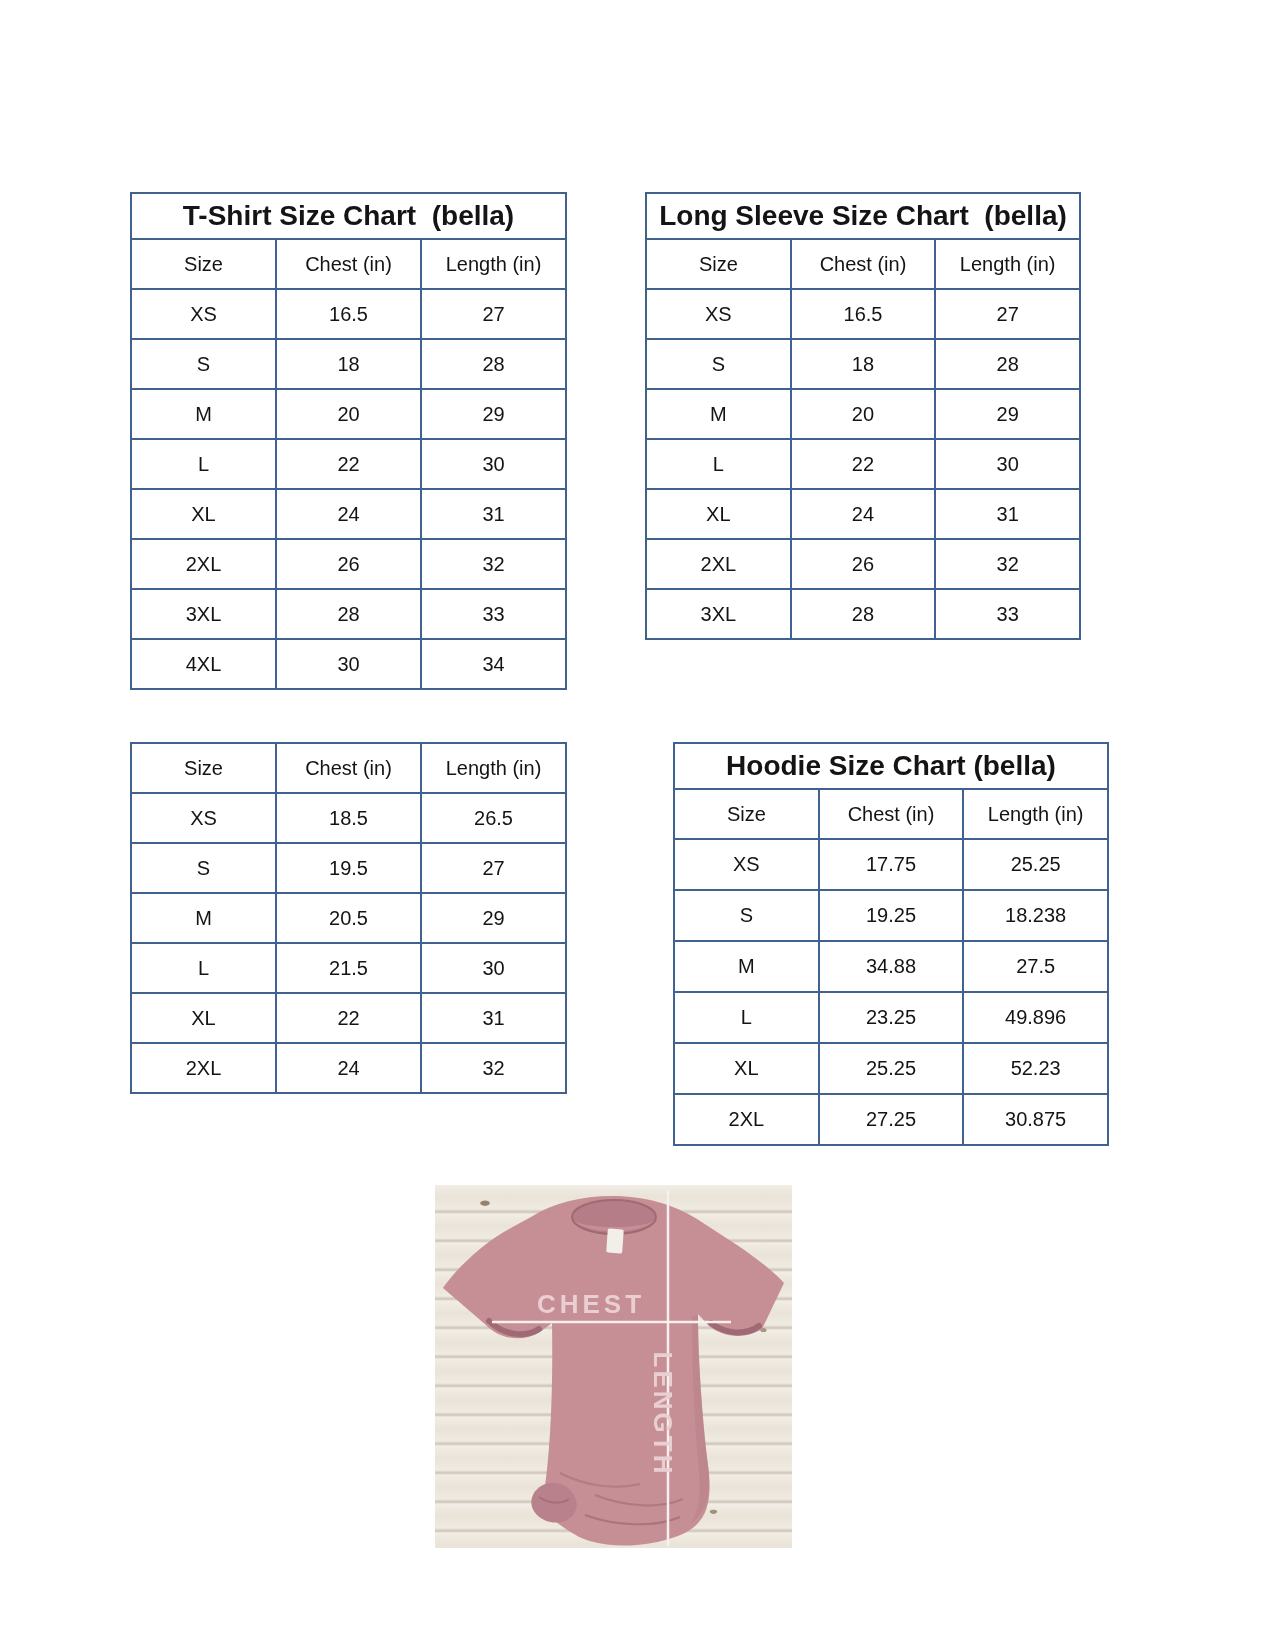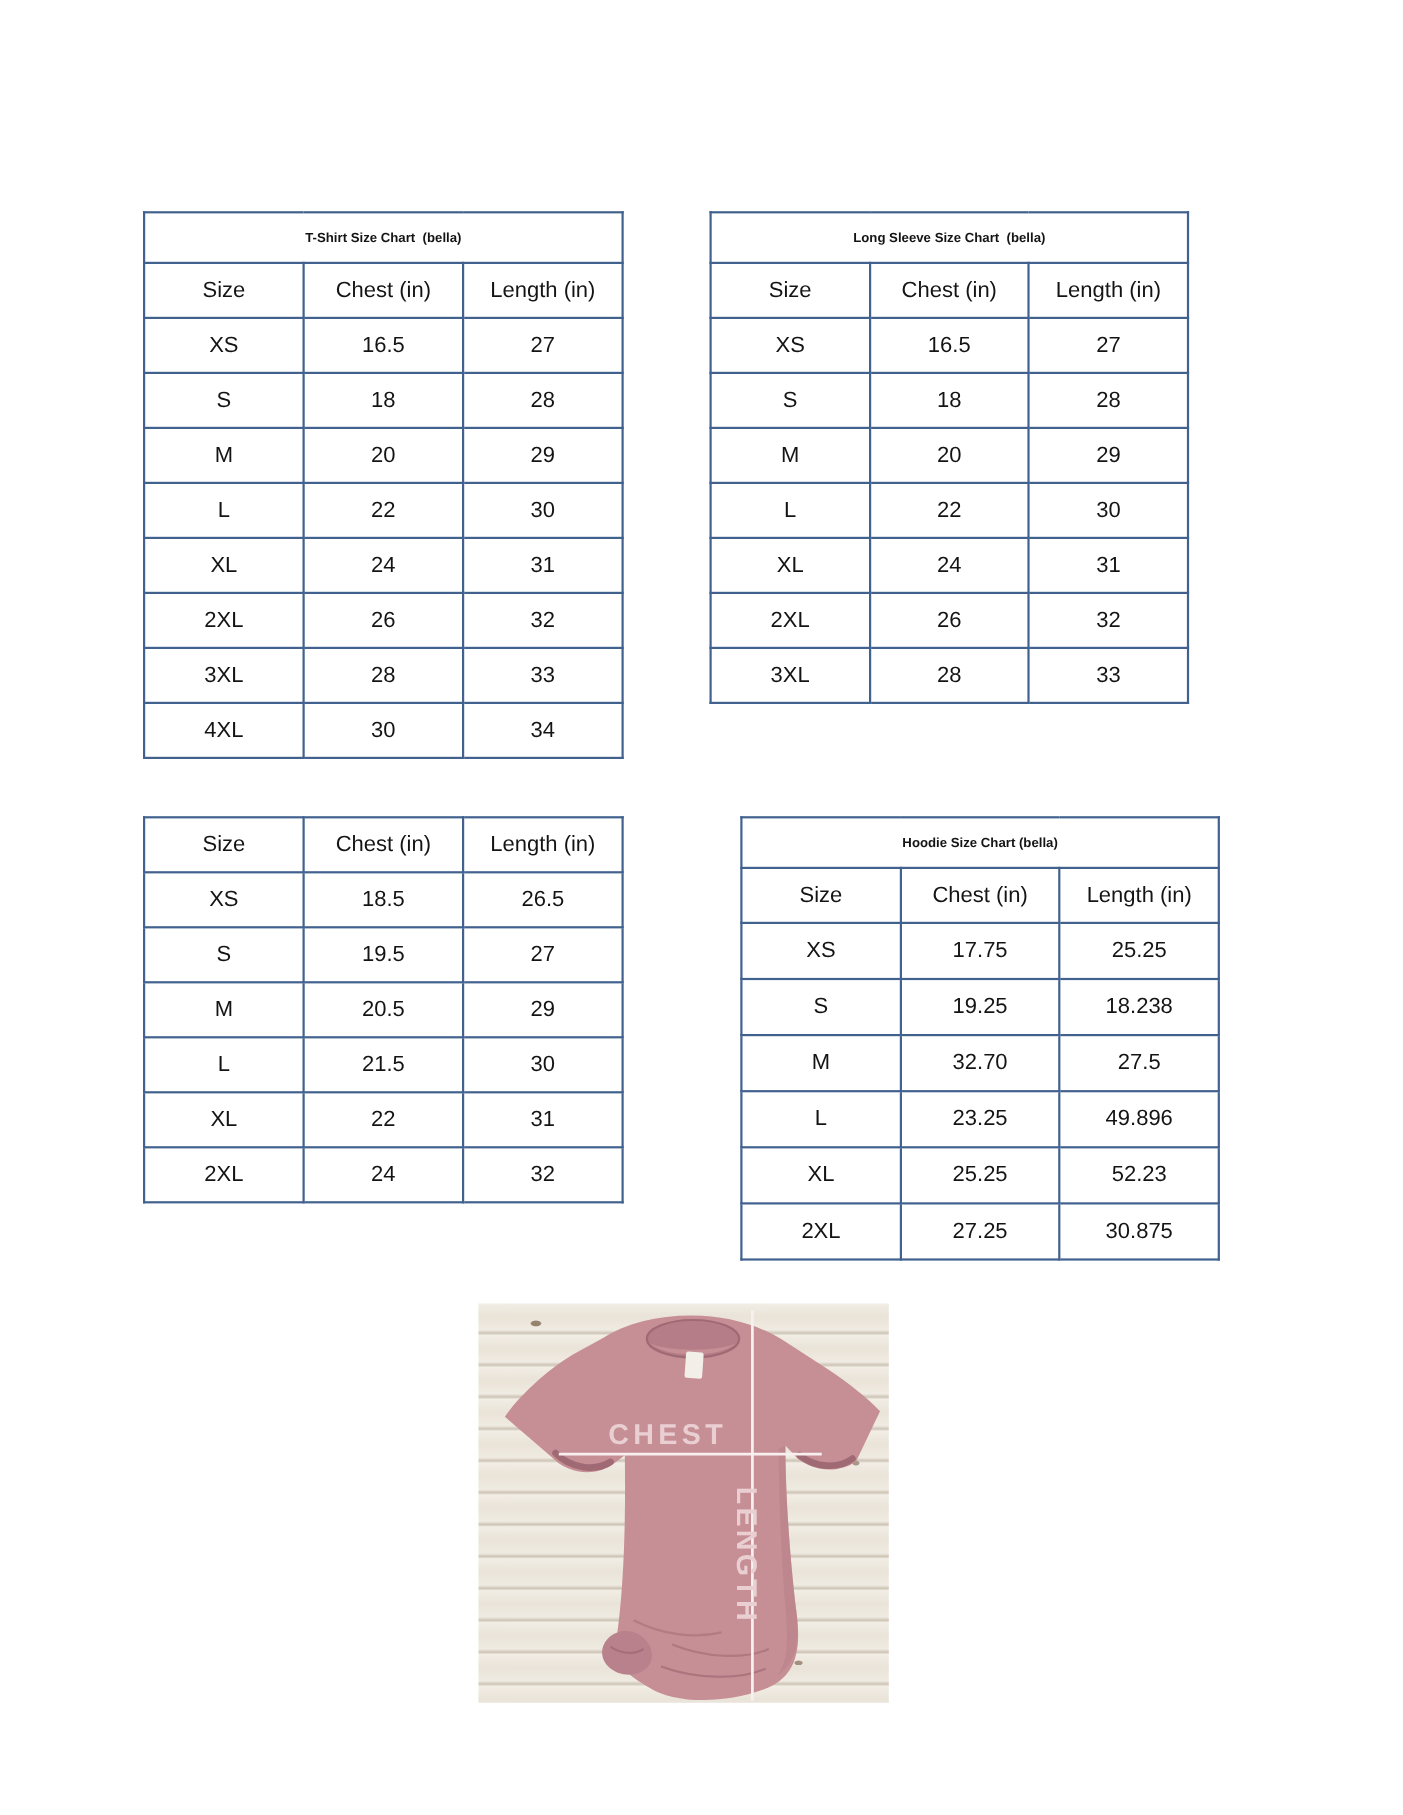--- a/index.html
+++ b/index.html
@@ -10,42 +10,41 @@
   }
   
   .size-table{
     position:absolute;border-collapse:collapse;table-layout:fixed;
     background:#fff;color:var(--c-table-text,#141414);font-size:20px;
   }
   .size-table th,.size-table td{
     border:2px solid var(--c-table-border,#41618f);
     text-align:center;vertical-align:middle;padding:0;font-weight:400;
   }
-  .size-table .title-row th{font-weight:700;height:44px;white-space:pre-wrap;font-size:12px;}
+  .size-table .title-row th{font-weight:700;height:44px;white-space:pre-wrap;font-size:28px;}
   .size-table .header-row th{height:48px;}
   .size-table tbody td{height:48px;}
   #table-tshirt{left:130px;top:192px;width:437px;}
   #table-longsleeve{left:645px;top:192px;width:436px;}
   #table-sweatshirt{left:130px;top:742px;width:437px;}
   #table-hoodie{left:673px;top:742px;width:436px;}
   #table-hoodie tbody td{height:49px;}
   
   .photo{
     position:absolute;left:435px;top:1185px;width:357px;height:363px;overflow:hidden;
     background-image:
       radial-gradient(9px 5px at 14% 5%,  #95836e 0 45%, transparent 60%),
       radial-gradient(7px 4px at 78% 90%, #a39180 0 45%, transparent 60%),
       radial-gradient(6px 4px at 92% 40%, #a89785 0 45%, transparent 60%),
       repeating-linear-gradient(180deg,
         var(--c-wood-light,#f2ede5) 0px,
         #e9e3d8 12px,
         #f0ebe2 24px,
         var(--c-wood-dark,#cdc4b6) 27px,
         var(--c-wood-light,#f2ede5) 29px);
-    padding-left: 16px;
   }
   .photo svg{display:block;}
   .shirt-main{fill:var(--c-shirt,#c68e95);}
   .shirt-shadow{fill:var(--c-shirt-dark,#b47e88);}
   .shirt-line{stroke:var(--c-shirt-outline,#a06a75);fill:none;}
   .m-line{stroke:var(--c-measure-line,#f7f0ef);stroke-width:2.5;}
   .m-text{
     fill:var(--c-measure-label,#e9cfd2);
     font-family:"Liberation Sans",sans-serif;font-weight:700;font-size:26px;
   }
@@ -219,21 +218,21 @@
           <td>17.75</td>
           <td>25.25</td>
         </tr>
         <tr>
           <td>S</td>
           <td>19.25</td>
           <td>18.238</td>
         </tr>
         <tr>
           <td>M</td>
-          <td>32.70</td>
+          <td>34.88</td>
           <td>27.5</td>
         </tr>
         <tr>
           <td>L</td>
           <td>23.25</td>
           <td>49.896</td>
         </tr>
         <tr>
           <td>XL</td>
           <td>25.25</td>

